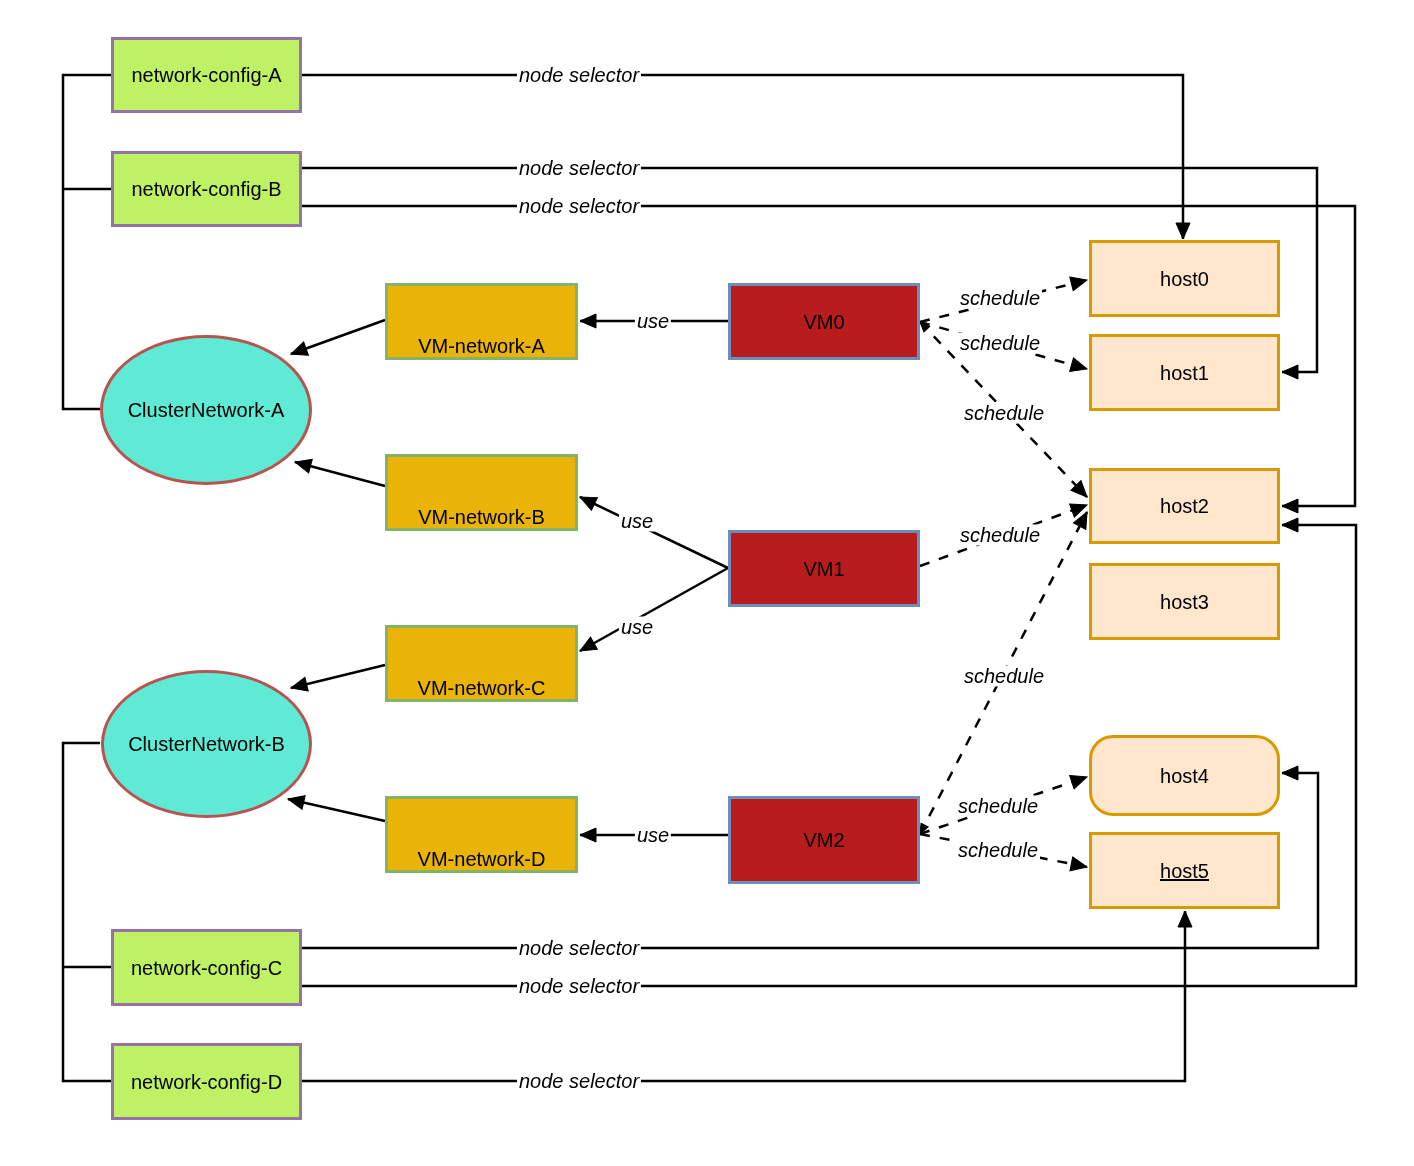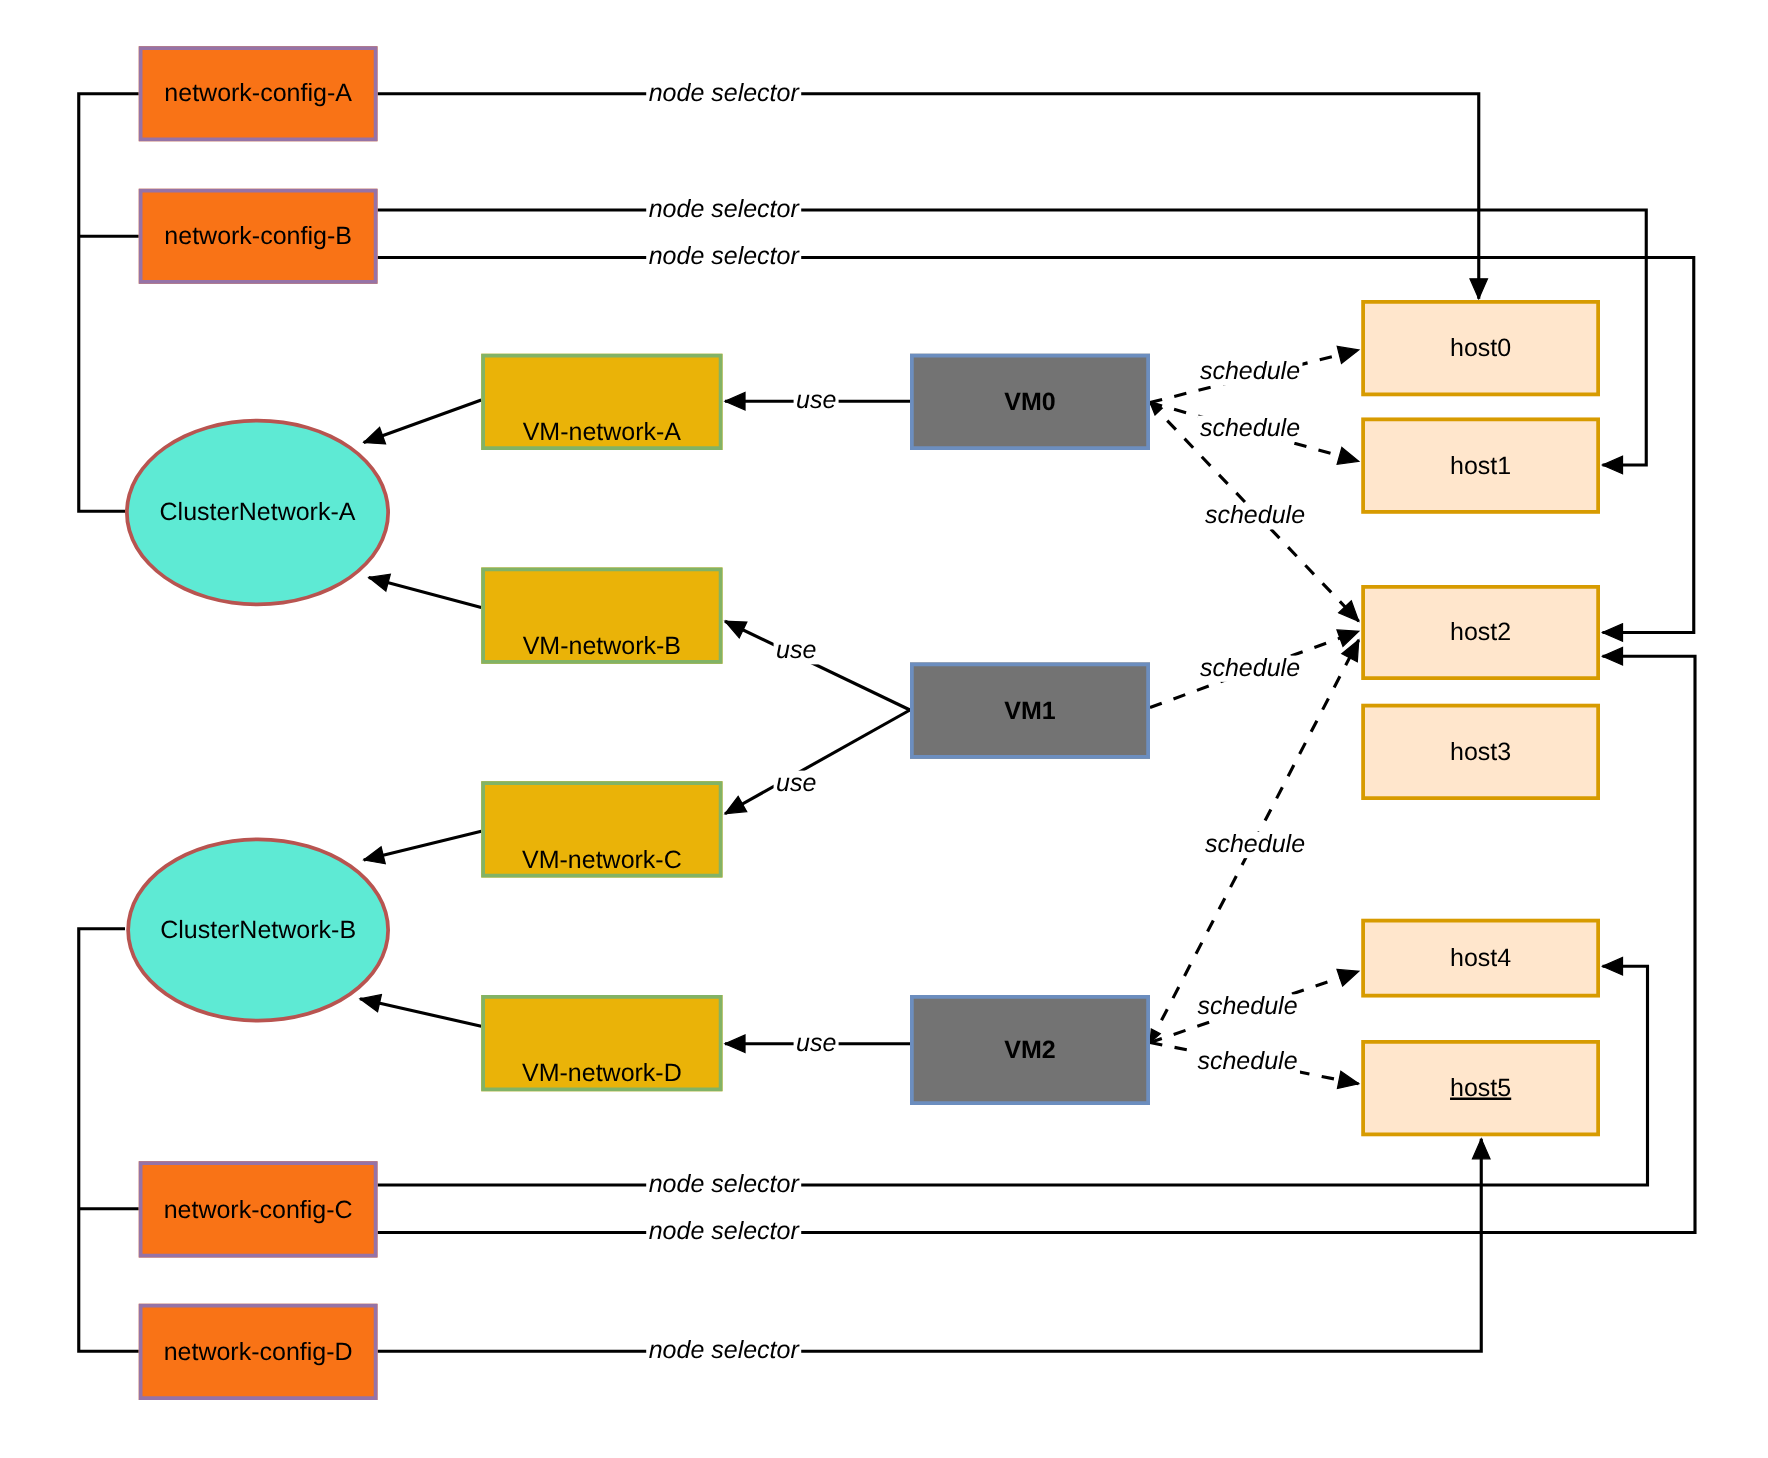--- a/index.html
+++ b/index.html
@@ -29,24 +29,24 @@
     display: flex;
     align-items: center;
     justify-content: center;
     text-align: center;
     font-size: 20px;
     color: #000000;
     line-height: 1.1;
   }
   .node.rect { border-width: 3px; border-style: solid; }
   .node.ellipse { border-width: 3px; border-style: solid; border-radius: 50%; }
-  .node.config  { background: #f97316; border-color: #9673A6; text-align: right; }
+  .node.config  { background: #bef264; border-color: #9673A6; text-align: right; }
   .node.cluster { background: #5eead4; border-color: #B85450; }
   .node.vmnet   { background: #eab308; border-color: #82B366; align-items: flex-end; }
-  .node.vm      { background: #737373; border-color: #6C8EBF; font-weight: bold; }
+  .node.vm      { background: #b91c1c; border-color: #6C8EBF; }
   .node.host    { background: #FFE6CC; border-color: #D79B00; }
   .edge-label {
     position: absolute;
     transform: translate(-50%, -50%);
     background: #ffffff;
     color: #000000;
     font-size: 20px;
     line-height: 1.05;
     padding: 0 2px;
     white-space: nowrap;
@@ -139,21 +139,21 @@
       </div>
       <div class="node rect host" style="left: 1089px; top: 334px; width: 191px; height: 77px;">
         <span>host1</span>
       </div>
       <div class="node rect host" style="left: 1089px; top: 468px; width: 191px; height: 76px;">
         <span>host2</span>
       </div>
       <div class="node rect host" style="left: 1089px; top: 563px; width: 191px; height: 77px;">
         <span>host3</span>
       </div>
-      <div class="node rect host" style="left: 1089px; top: 735px; width: 191px; height: 63px;">
+      <div class="node rect host" style="left: 1089px; top: 735px; width: 191px; height: 81px; border-radius: 24px;">
         <span>host4</span>
       </div>
       <div class="node rect host" style="left: 1089px; top: 832px; width: 191px; height: 77px; text-decoration: underline;">
         <span>host5</span>
       </div>
     </div>
   <div>
       <div class="edge-label" style="left: 579px; top: 75px;">node selector</div>
       <div class="edge-label" style="left: 579px; top: 168px;">node selector</div>
       <div class="edge-label" style="left: 579px; top: 206px;">node selector</div>

